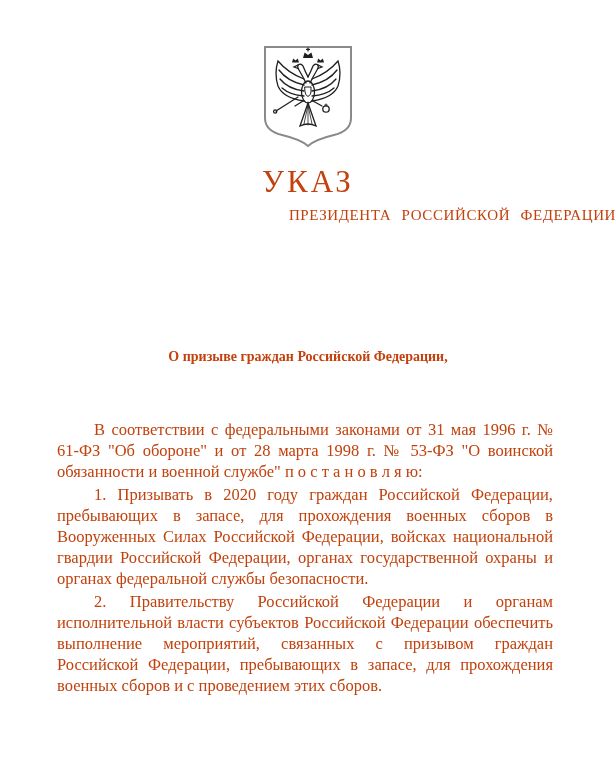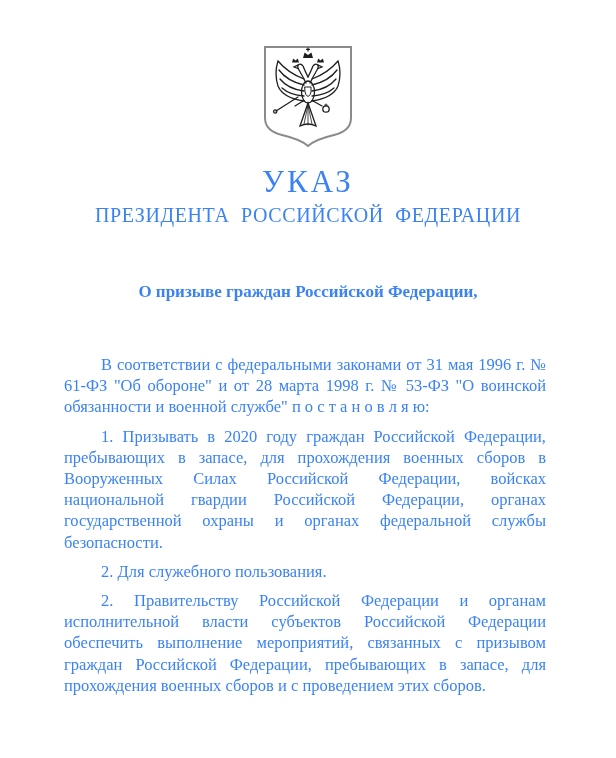--- a/index.html
+++ b/index.html
@@ -5,61 +5,61 @@
   html, body {
     margin: 0;
     padding: 0;
     background: #ffffff;
   }
   .page {
     position: relative;
     width: 616px;
     height: 758px;
     background: #ffffff;
-    color: #3b82f6;
+    color: #c2410c;
     font-family: "Liberation Serif", "DejaVu Serif", serif;
     overflow: hidden;
   }
   .emblem-wrap {
     padding-top: 45px;
     display: flex;
     justify-content: center;
   }
   .header-title {
     margin-top: 13px;
     text-align: center;
     font-size: 31px;
     letter-spacing: 3px;
     line-height: 32px;
     font-weight: normal;
   }
   .header-subtitle {
     margin-top: 6px;
-    text-align: center;
-    font-size: 20px;
+    text-align: right;
+    font-size: 15px;
     letter-spacing: 0.6px;
     word-spacing: 6px;
     line-height: 22px;
     font-weight: normal;
   }
   .subject {
-    margin-top: 54px;
+    margin-top: 119px;
     text-align: center;
     font-weight: bold;
-    font-size: 17px;
+    font-size: 14px;
     line-height: 23px;
   }
   .body-text {
     margin: 51px 62px 0 56px;
     font-size: 16.5px;
     line-height: 21.2px;
     text-align: justify;
   }
   .body-text p {
-    margin: 8px;
+    margin: 1px;
     padding: 0;
     text-indent: 37px;
   }
 </style>
 </head>
 <body>
 
 <div class="page">
 
   <div class="emblem-wrap">
@@ -118,17 +118,16 @@
 
   <div class="header-subtitle">ПРЕЗИДЕНТА  РОССИЙСКОЙ  ФЕДЕРАЦИИ</div>
 
   <div class="subject">
     <div>О призыве граждан Российской Федерации,</div>
   </div>
 
   <div class="body-text">
     <p>В соответствии с федеральными законами от 31 мая 1996 г. № 61-ФЗ "Об обороне" и от 28 марта 1998 г. № 53-ФЗ "О воинской обязанности и военной службе" п о с т а н о в л я ю:</p>
     <p>1. Призывать в 2020 году граждан Российской Федерации, пребывающих в запасе, для прохождения военных сборов в Вооруженных Силах Российской Федерации, войсках национальной гвардии Российской Федерации, органах государственной охраны и органах федеральной службы безопасности.</p>
-    <p>2. Для служебного пользования.</p>
     <p>2. Правительству Российской Федерации и органам исполнительной власти субъектов Российской Федерации обеспечить выполнение мероприятий, связанных с призывом граждан Российской Федерации, пребывающих в запасе, для прохождения военных сборов и с проведением этих сборов.</p>
   </div>
 
 </div>
 
 </body></html>

